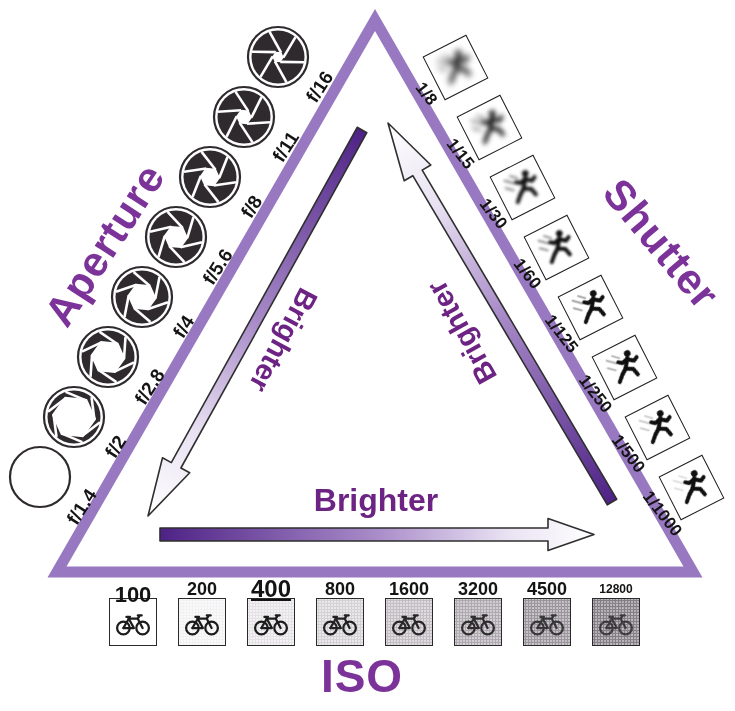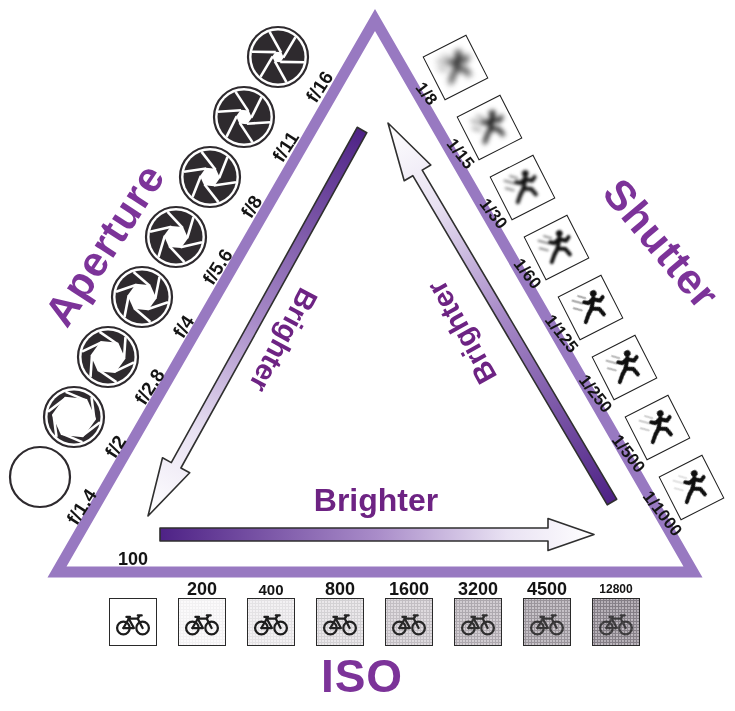--- a/index.html
+++ b/index.html
@@ -346,21 +346,21 @@
               <circle cx="5.6" cy="16" r="4.2"></circle>
               <circle cx="18.4" cy="16" r="4.2"></circle>
               <path d="M5.6 16 L9.2 9.8 L15.2 9.8 L18.4 16"></path>
               <path d="M9.2 9.8 L12.6 16 L5.6 16"></path>
               <path d="M7.6 8.6 L10 8.6 M9.2 9.8 L8.9 8.6"></path>
               <path d="M15.2 9.8 L16.6 7.6 M15.2 7.6 L17.8 7.6"></path>
             </g>
           </svg>
         </div>
   </div>
-<span class="item-label" style="left: 133px; top: 559px; --r: 0deg; font-size: 18px;">100</span>
+<span class="item-label" style="left: 133px; top: 595px; --r: 0deg; font-size: 22px;">100</span>
   <div class="iso-item" style="left: 178px; top: 598px;">
     <div class="iso-sq" style="background-color: rgb(251, 250, 251); background-image: radial-gradient(rgba(30, 25, 35, 0.04) 1px, transparent 1.4px), radial-gradient(rgba(255, 255, 255, 0.03) 1px, transparent 1.4px); background-size: 3px 3px, 5px 5px; background-position: 0px 0px, 1.5px 2.5px;">
           <svg viewBox="0 0 24 24" width="40" height="36" style="opacity:1">
             <g stroke="#1c1c1c" stroke-width="1.5" fill="none" stroke-linecap="round" stroke-linejoin="round">
               <circle cx="5.6" cy="16" r="4.2"></circle>
               <circle cx="18.4" cy="16" r="4.2"></circle>
               <path d="M5.6 16 L9.2 9.8 L15.2 9.8 L18.4 16"></path>
               <path d="M9.2 9.8 L12.6 16 L5.6 16"></path>
               <path d="M7.6 8.6 L10 8.6 M9.2 9.8 L8.9 8.6"></path>
               <path d="M15.2 9.8 L16.6 7.6 M15.2 7.6 L17.8 7.6"></path>
@@ -376,21 +376,21 @@
               <circle cx="5.6" cy="16" r="4.2"></circle>
               <circle cx="18.4" cy="16" r="4.2"></circle>
               <path d="M5.6 16 L9.2 9.8 L15.2 9.8 L18.4 16"></path>
               <path d="M9.2 9.8 L12.6 16 L5.6 16"></path>
               <path d="M7.6 8.6 L10 8.6 M9.2 9.8 L8.9 8.6"></path>
               <path d="M15.2 9.8 L16.6 7.6 M15.2 7.6 L17.8 7.6"></path>
             </g>
           </svg>
         </div>
   </div>
-<span class="item-label" style="left: 271px; top: 589px; --r: 0deg; font-size: 15px;">400</span>
+<span class="item-label" style="left: 271px; top: 589px; --r: 0deg; font-size: 24px; text-decoration: underline;">400</span>
   <div class="iso-item" style="left: 316px; top: 598px;">
     <div class="iso-sq" style="background-color: rgb(234, 231, 234); background-image: radial-gradient(rgba(30, 25, 35, 0.11) 1px, transparent 1.4px), radial-gradient(rgba(255, 255, 255, 0.086) 1px, transparent 1.4px); background-size: 3px 3px, 5px 5px; background-position: 0px 0px, 1.5px 2.5px;">
           <svg viewBox="0 0 24 24" width="40" height="36" style="opacity:0.97">
             <g stroke="#1c1c1c" stroke-width="1.5" fill="none" stroke-linecap="round" stroke-linejoin="round">
               <circle cx="5.6" cy="16" r="4.2"></circle>
               <circle cx="18.4" cy="16" r="4.2"></circle>
               <path d="M5.6 16 L9.2 9.8 L15.2 9.8 L18.4 16"></path>
               <path d="M9.2 9.8 L12.6 16 L5.6 16"></path>
               <path d="M7.6 8.6 L10 8.6 M9.2 9.8 L8.9 8.6"></path>
               <path d="M15.2 9.8 L16.6 7.6 M15.2 7.6 L17.8 7.6"></path>

